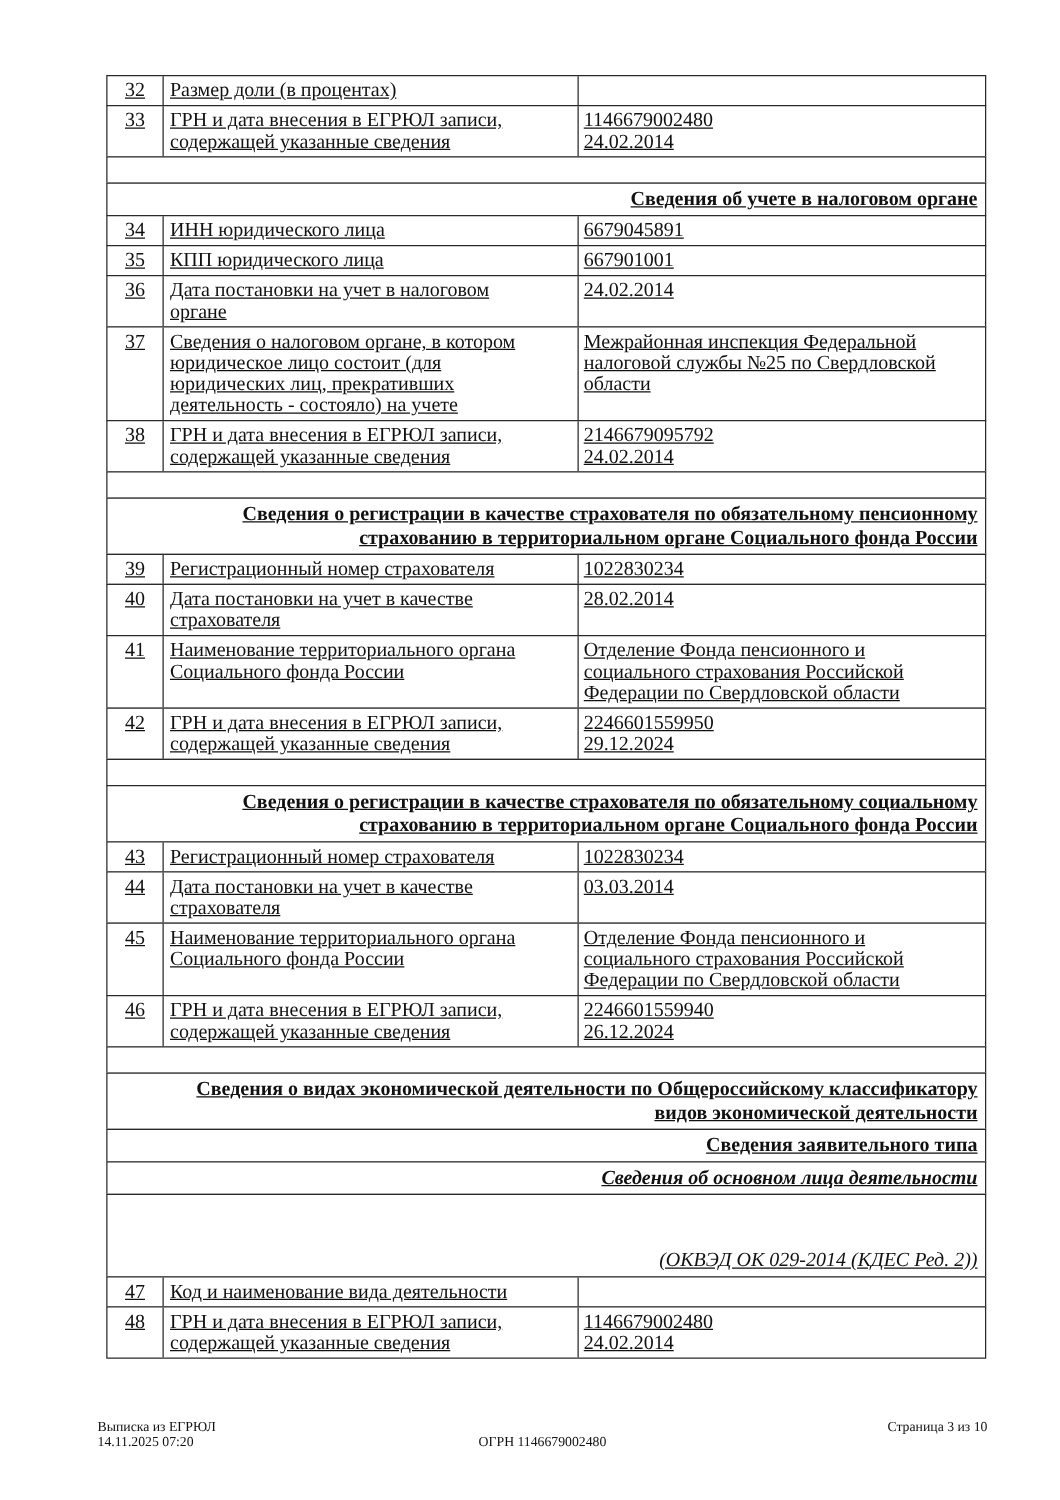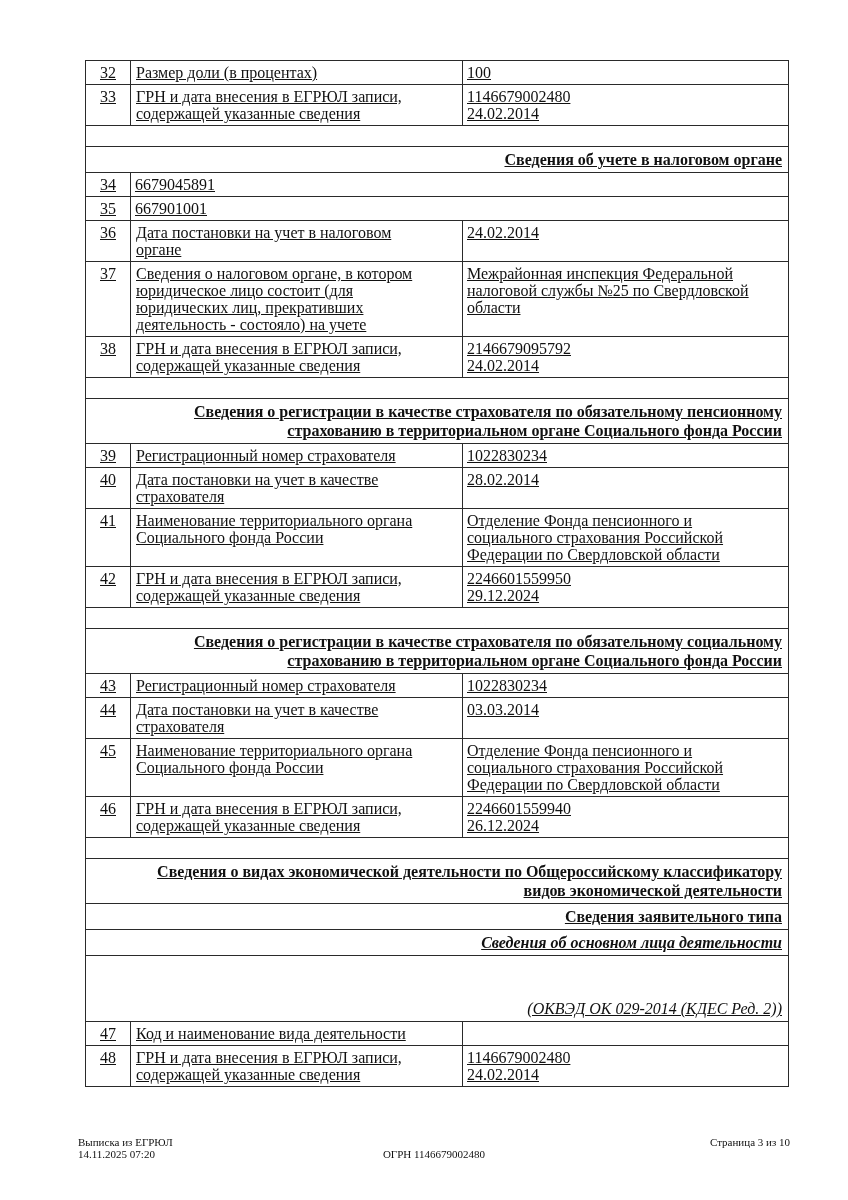--- a/index.html
+++ b/index.html
@@ -77,39 +77,40 @@
 </style>
 </head>
 <body>
 
 <div class="sheet">
 
   <div class="egrul-table" id="table-blocks">
       <div class="block">
         <div class="cell-num">32</div>
         <div class="cell-label">Размер доли (в процентах)</div>
-        <div class="cell-value">100</div>
       </div>
       <div class="block">
         <div class="cell-num">33</div>
         <div class="cell-label">ГРН и дата внесения в ЕГРЮЛ записи,
 содержащей указанные сведения</div>
         <div class="cell-value">1146679002480
 24.02.2014</div>
       </div>
       <div class="block gap"></div>
       <div class="block">
         <div class="hdr">Сведения об учете в налоговом органе</div>
       </div>
       <div class="block">
         <div class="cell-num">34</div>
+        <div class="cell-label">ИНН юридического лица</div>
         <div class="cell-value">6679045891</div>
       </div>
       <div class="block">
         <div class="cell-num">35</div>
+        <div class="cell-label">КПП юридического лица</div>
         <div class="cell-value">667901001</div>
       </div>
       <div class="block">
         <div class="cell-num">36</div>
         <div class="cell-label">Дата постановки на учет в налоговом
 органе</div>
         <div class="cell-value">24.02.2014</div>
       </div>
       <div class="block">
         <div class="cell-num">37</div>

